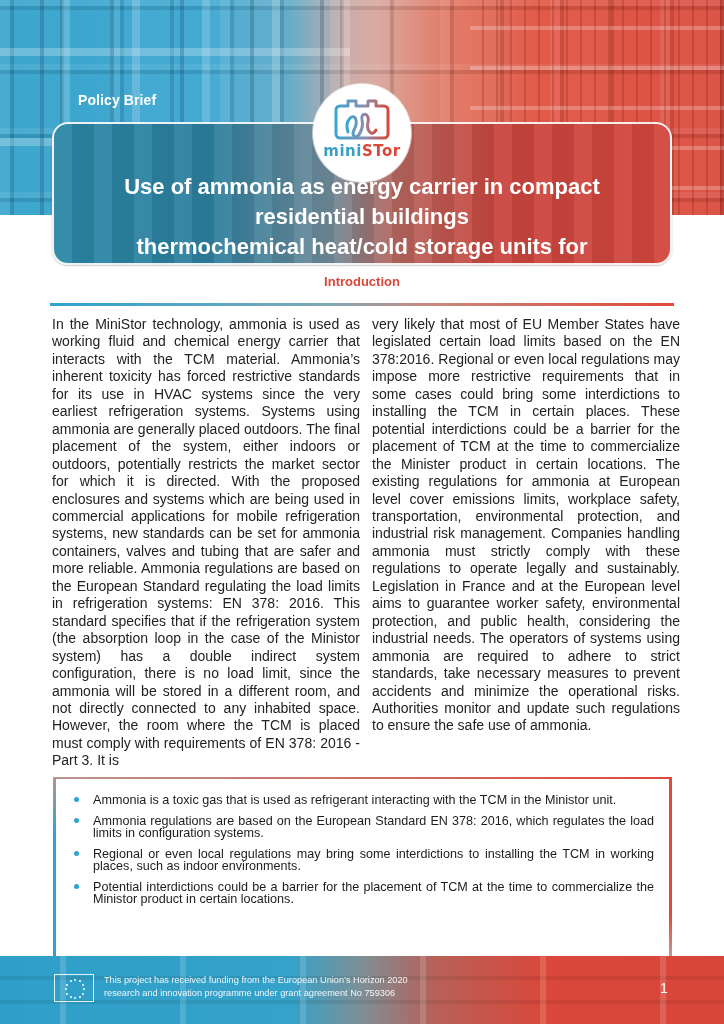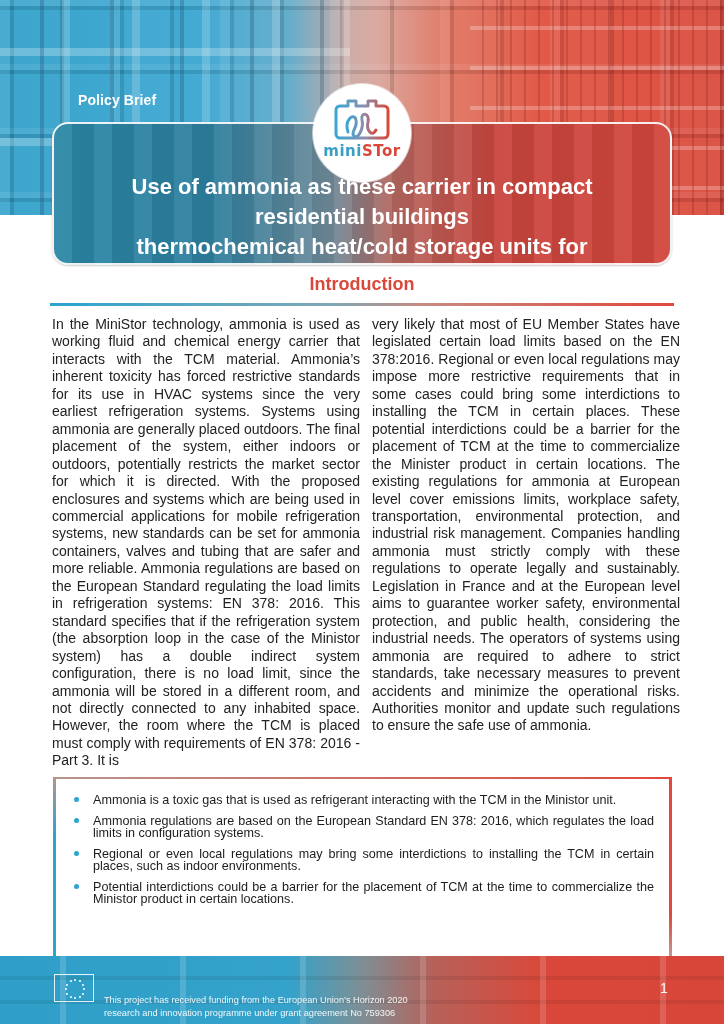--- a/index.html
+++ b/index.html
@@ -58,21 +58,21 @@
   .logo-word {
     position: absolute; left: 0; width: 98px; top: 58px; text-align: center;
     font-size: 15px; font-weight: bold; letter-spacing: 0.5px; color: #3a9fc4;
     font-family: "DejaVu Sans", sans-serif;
   }
   .logo-word .red { color: #d9483a; }
 
   
   .intro-heading {
     position: absolute; left: 0; top: 274px; width: 724px; text-align: center;
-    color: #d9483a; font-weight: bold; font-size: 18px;
+    color: #d9483a; font-weight: bold; font-size: 13px;
   }
   .intro-rule {
     position: absolute; left: 50px; top: 303px; width: 624px; height: 3px;
     background: linear-gradient(90deg, #2da3cf 0%, #7fa8b6 45%, #c88a80 60%, #e0493b 100%);
   }
 
   
   .col {
     position: absolute; top: 316px; width: 308px;
     font-size: 14px; line-height: 17.45px; text-align: justify; color: #222;
@@ -110,39 +110,39 @@
   }
   .eu-flag {
     position: absolute; left: 54px; top: 974px; width: 40px; height: 28px;
     border: 1px solid rgba(255,255,255,0.85);
   }
   .eu-flag .star {
     position: absolute; width: 2px; height: 2px; background: #ffffff; border-radius: 50%;
   }
   .funding-text {
     position: absolute; left: 104px; top: 974px; width: 340px;
-    color: #ffffff; font-size: 9.2px; line-height: 12.5px; opacity: 0.92; margin-top: 20px;
+    color: #ffffff; font-size: 9.2px; line-height: 12.5px; opacity: 0.92;
   }
   .page-number {
     position: absolute; left: 660px; top: 980px; color: #ffffff; font-size: 14px;
   }
 </style>
 </head>
 <body>
 
 <div class="header-photo">
   <div class="building-left"></div>
   <div class="building-right"></div>
 </div>
 
 <div class="policy-brief">Policy Brief</div>
 
 <div class="title-box"></div>
 <h1 class="title-text">
-  <div>Use of ammonia as these carrier in compact</div>
+  <div>Use of ammonia as energy carrier in compact</div>
   <div>residential buildings</div>
   <div>thermochemical heat/cold storage units for</div>
 </h1>
 
 <div class="logo">
   <svg width="56" height="44" viewBox="0 0 56 44">
     <defs>
       <linearGradient id="lg" x1="0" x2="1" y1="0" y2="0">
         <stop offset="0" stop-color="#3aa6d1"></stop>
         <stop offset="0.55" stop-color="#8a8fb0"></stop>
@@ -158,21 +158,21 @@
 <h2 class="intro-heading">Introduction</h2>
 <div class="intro-rule"></div>
 
 <p class="col col-left">In the MiniStor technology, ammonia is used as working fluid and chemical energy carrier that interacts with the TCM material. Ammonia’s inherent toxicity has forced restrictive standards for its use in HVAC systems since the very earliest refrigeration systems. Systems using ammonia are generally placed outdoors. The final placement of the system, either indoors or outdoors, potentially restricts the market sector for which it is directed. With the proposed enclosures and systems which are being used in commercial applications for mobile refrigeration systems, new standards can be set for ammonia containers, valves and tubing that are safer and more reliable. Ammonia regulations are based on the European Standard regulating the load limits in refrigeration systems: EN 378: 2016. This standard specifies that if the refrigeration system (the absorption loop in the case of the Ministor system) has a double indirect system configuration, there is no load limit, since the ammonia will be stored in a different room, and not directly connected to any inhabited space. However, the room where the TCM is placed must comply with requirements of EN 378: 2016 - Part 3. It is</p>
 <p class="col col-right">very likely that most of EU Member States have legislated certain load limits based on the EN 378:2016. Regional or even local regulations may impose more restrictive requirements that in some cases could bring some interdictions to installing the TCM in certain places. These potential interdictions could be a barrier for the placement of TCM at the time to commercialize the Minister product in certain locations. The existing regulations for ammonia at European level cover emissions limits, workplace safety, transportation, environmental protection, and industrial risk management. Companies handling ammonia must strictly comply with these regulations to operate legally and sustainably. Legislation in France and at the European level aims to guarantee worker safety, environmental protection, and public health, considering the industrial needs. The operators of systems using ammonia are required to adhere to strict standards, take necessary measures to prevent accidents and minimize the operational risks. Authorities monitor and update such regulations to ensure the safe use of ammonia.</p>
 
 <div class="keybox">
   <ul>
     <li><span class="dot"></span><span>Ammonia is a toxic gas that is used as refrigerant interacting with the TCM in the Ministor unit.</span></li>
     <li><span class="dot"></span><span>Ammonia regulations are based on the European Standard EN 378: 2016, which regulates the load limits in configuration systems.</span></li>
-    <li><span class="dot"></span><span>Regional or even local regulations may bring some interdictions to installing the TCM in certain places, such as indoor environments.</span></li>
+    <li><span class="dot"></span><span>Regional or even local regulations may bring some interdictions to installing the TCM in working places, such as indoor environments.</span></li>
     <li><span class="dot"></span><span>Potential interdictions could be a barrier for the placement of TCM at the time to commercialize the Ministor product in certain locations.</span></li>
   </ul>
 </div>
 
 <div class="footer"></div>
 <div class="eu-flag">
     <span class="star" style="left: 28px; top: 13px;"></span>
     <span class="star" style="left: 26.7942px; top: 17.5px;"></span>
     <span class="star" style="left: 23.5px; top: 20.7942px;"></span>
     <span class="star" style="left: 19px; top: 22px;"></span>

